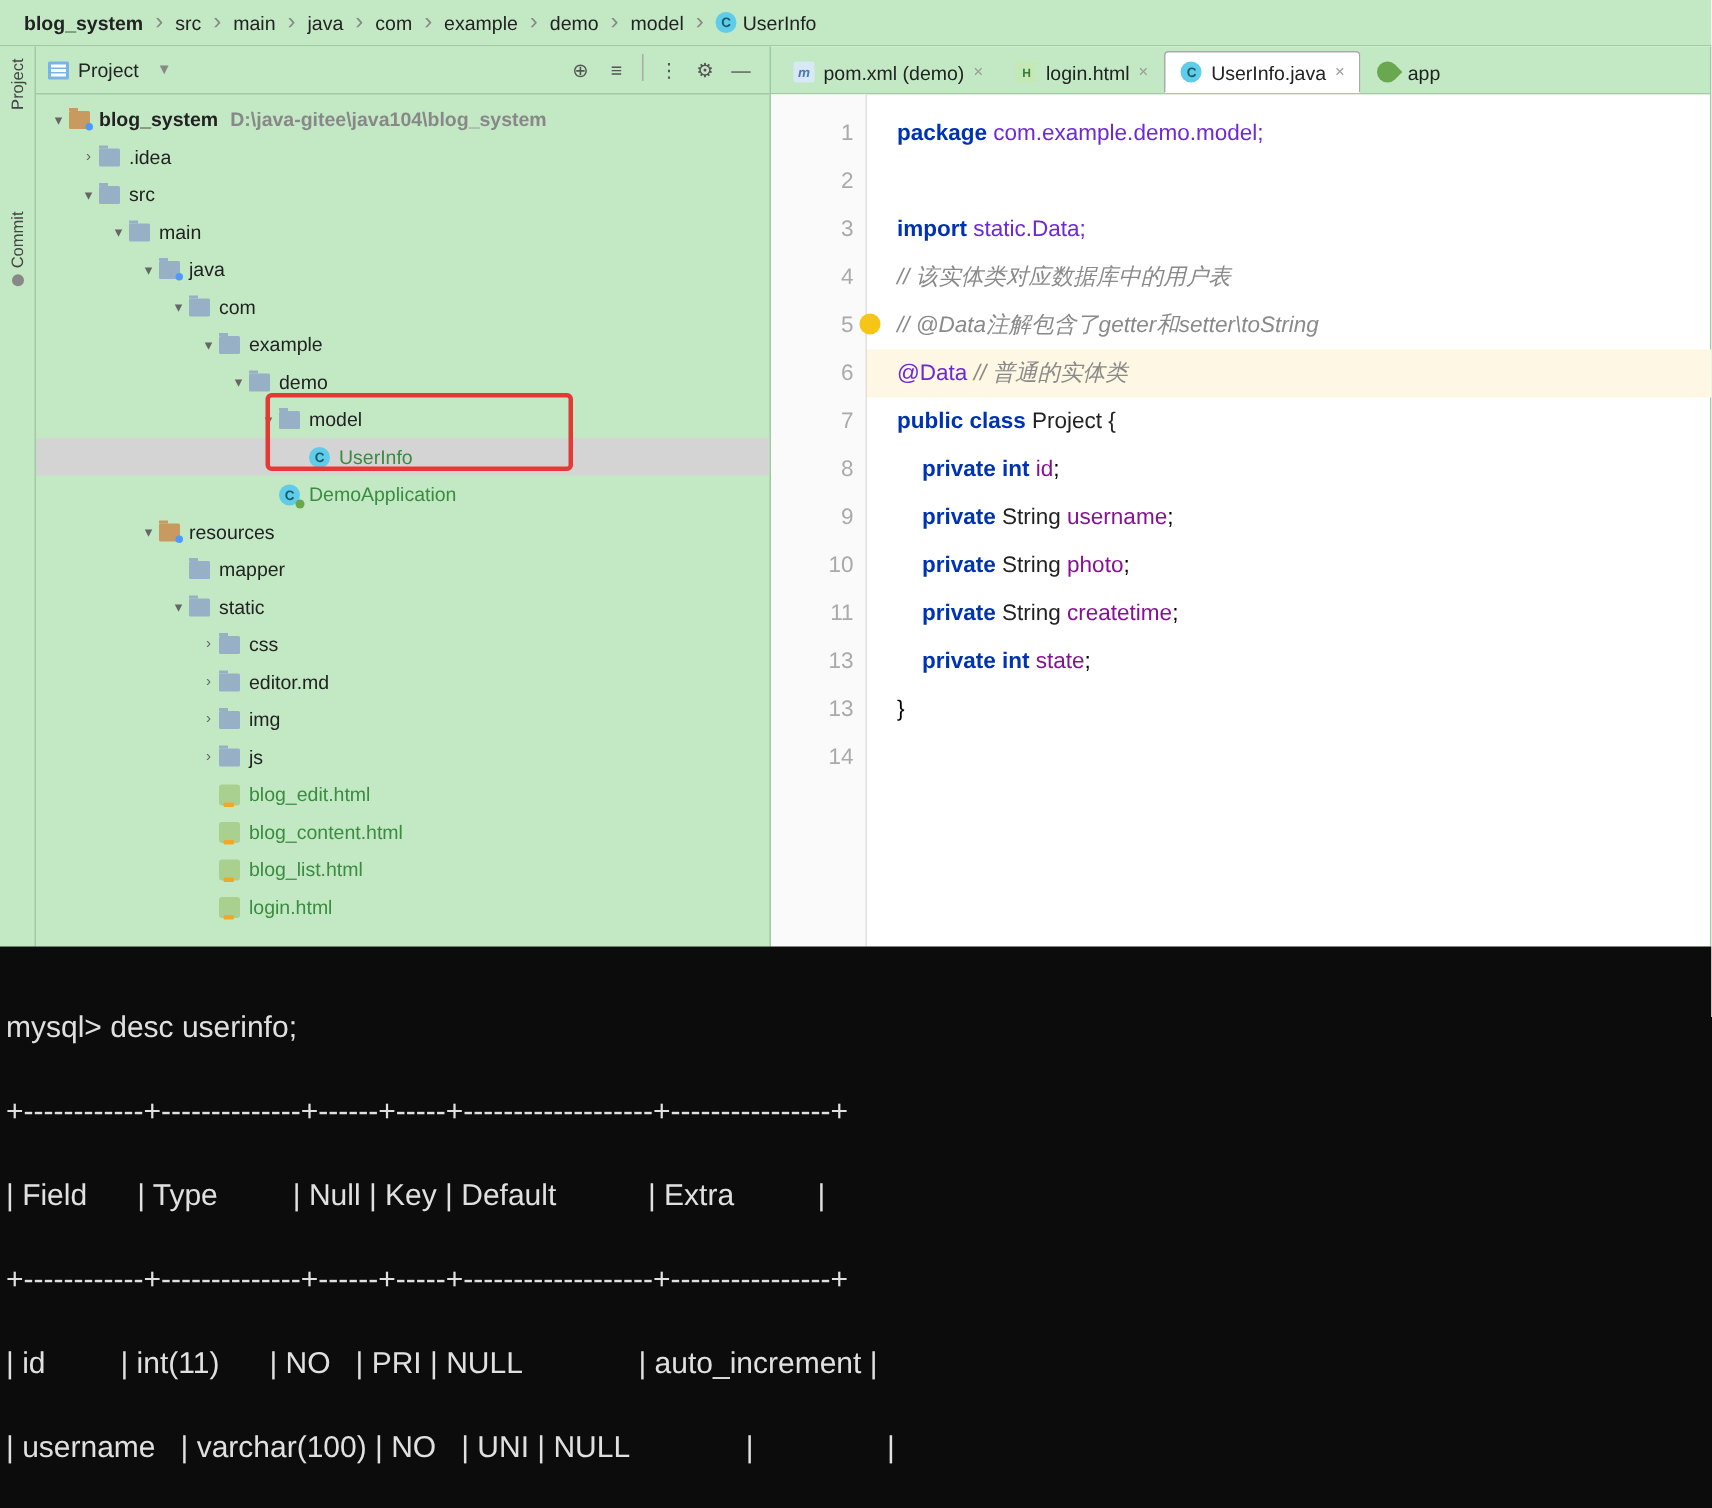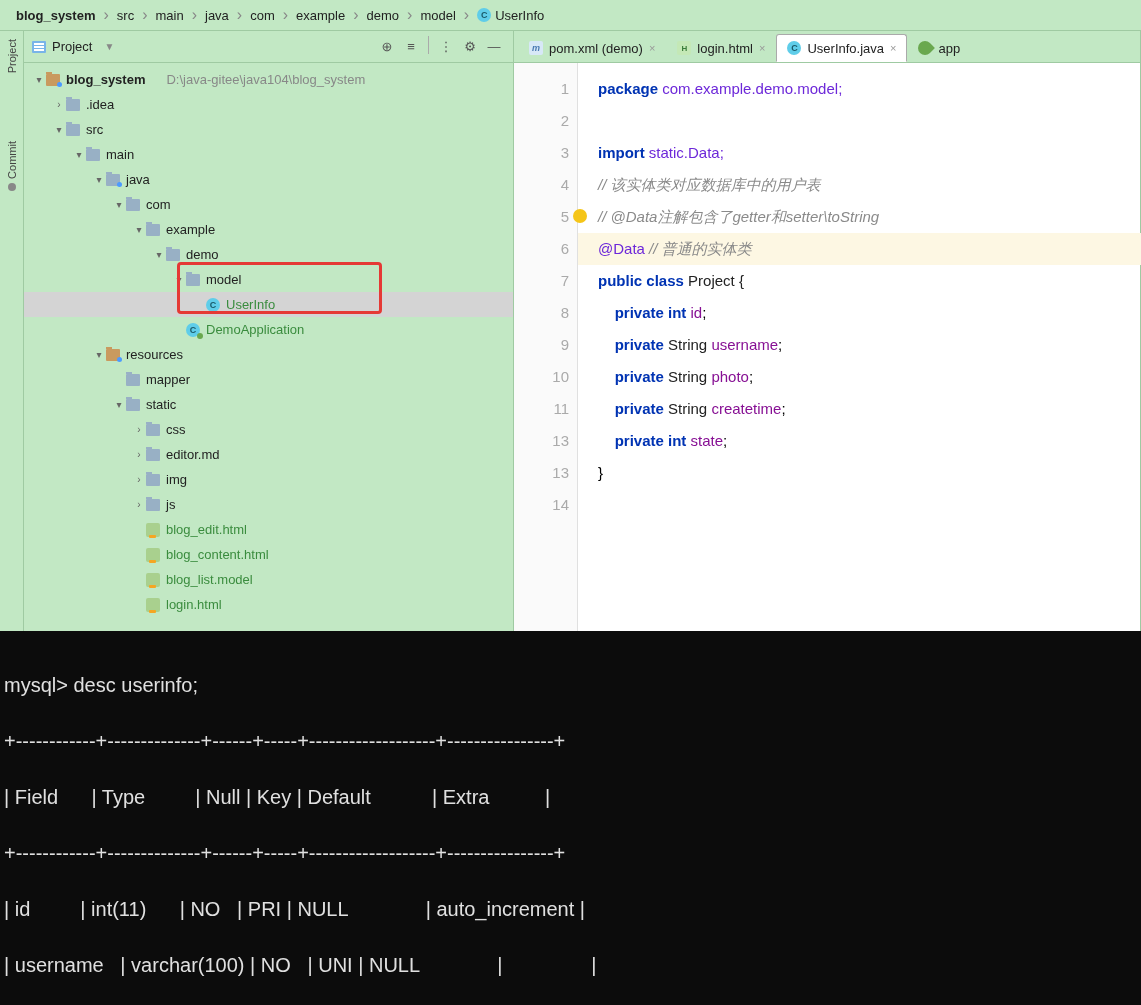--- a/index.html
+++ b/index.html
@@ -37,21 +37,21 @@
 .arrow { width: 14px; display: inline-flex; justify-content: center; color: #666; font-size: 10px; }
 .folder { width: 14px; height: 12px; display: inline-block; background: #98b0c5; border-radius: 1px; margin-right: 6px; position: relative; }
 .folder.brown { background: #c99a5f; }
 .folder::before { content: ""; position: absolute; top: -2px; left: 0; width: 6px; height: 2px; background: inherit; }
 .folder .dot { position: absolute; bottom: -1px; right: -2px; width: 5px; height: 5px; border-radius: 50%; background: #4c9aff; }
 .file-green { width: 14px; height: 14px; display: inline-flex; align-items: center; justify-content: center; background: #a9d08e; color: #3a6; font-size: 8px; border-radius: 2px; margin-right: 6px; position: relative; }
 .file-green::after { content: ""; position: absolute; bottom: -1px; left: 3px; width: 7px; height: 3px; background: #f5a623; border-radius: 1px; }
 .node-label { color: #222; }
 .node-label.green { color: #3a8c3e; }
 .node-label.bold { font-weight: bold; }
-.node-path { color: #888; margin-left: 21px; }
+.node-path { color: #888; margin-left: 8px; font-weight: bold; }
 .red-box { position: absolute; border: 3px solid #e53935; border-radius: 4px; pointer-events: none; }
 
 
 .editor-area { flex: 1; display: flex; flex-direction: column; background: #fff; border-right: 1px solid #9fcaa2; }
 .tabs { height: 32px; display: flex; align-items: flex-end; background: #c2e8c4; border-bottom: 1px solid #9fcaa2; padding-left: 4px; overflow: hidden; }
 .tab { height: 28px; display: flex; align-items: center; gap: 6px; padding: 0 10px; border: 1px solid transparent; cursor: pointer; color: #222; position: relative; }
 .tab.active { background: #fff; border: 1px solid #aaa; border-bottom: 1px solid #fff; border-radius: 3px 3px 0 0; }
 .tab .close { color: #999; font-size: 11px; }
 .icon-m { width: 14px; height: 14px; display: inline-flex; align-items: center; justify-content: center; background: #d7e8f7; color: #4a7ab3; font-size: 9px; font-weight: bold; font-style: italic; border-radius: 2px; }
 .icon-h { width: 14px; height: 14px; display: inline-flex; align-items: center; justify-content: center; background: #c4e8b6; color: #3a7c3a; font-size: 8px; font-weight: bold; border-radius: 2px; }
@@ -251,21 +251,21 @@
           <span class="node-label green">blog_edit.html</span>
         </div>
       <div class="tree-row">
           <span class="indent" style="width:122px"></span>
           <span class="file-green"></span>
           <span class="node-label green">blog_content.html</span>
         </div>
       <div class="tree-row">
           <span class="indent" style="width:122px"></span>
           <span class="file-green"></span>
-          <span class="node-label green">blog_list.model</span>
+          <span class="node-label green">blog_list.html</span>
         </div>
       <div class="tree-row">
           <span class="indent" style="width:122px"></span>
           <span class="file-green"></span>
           <span class="node-label green">login.html</span>
         </div>
 
       <div class="red-box" style="top:199px;left:153px;width:205px;height:52px"></div>
     </div>
   </div>

